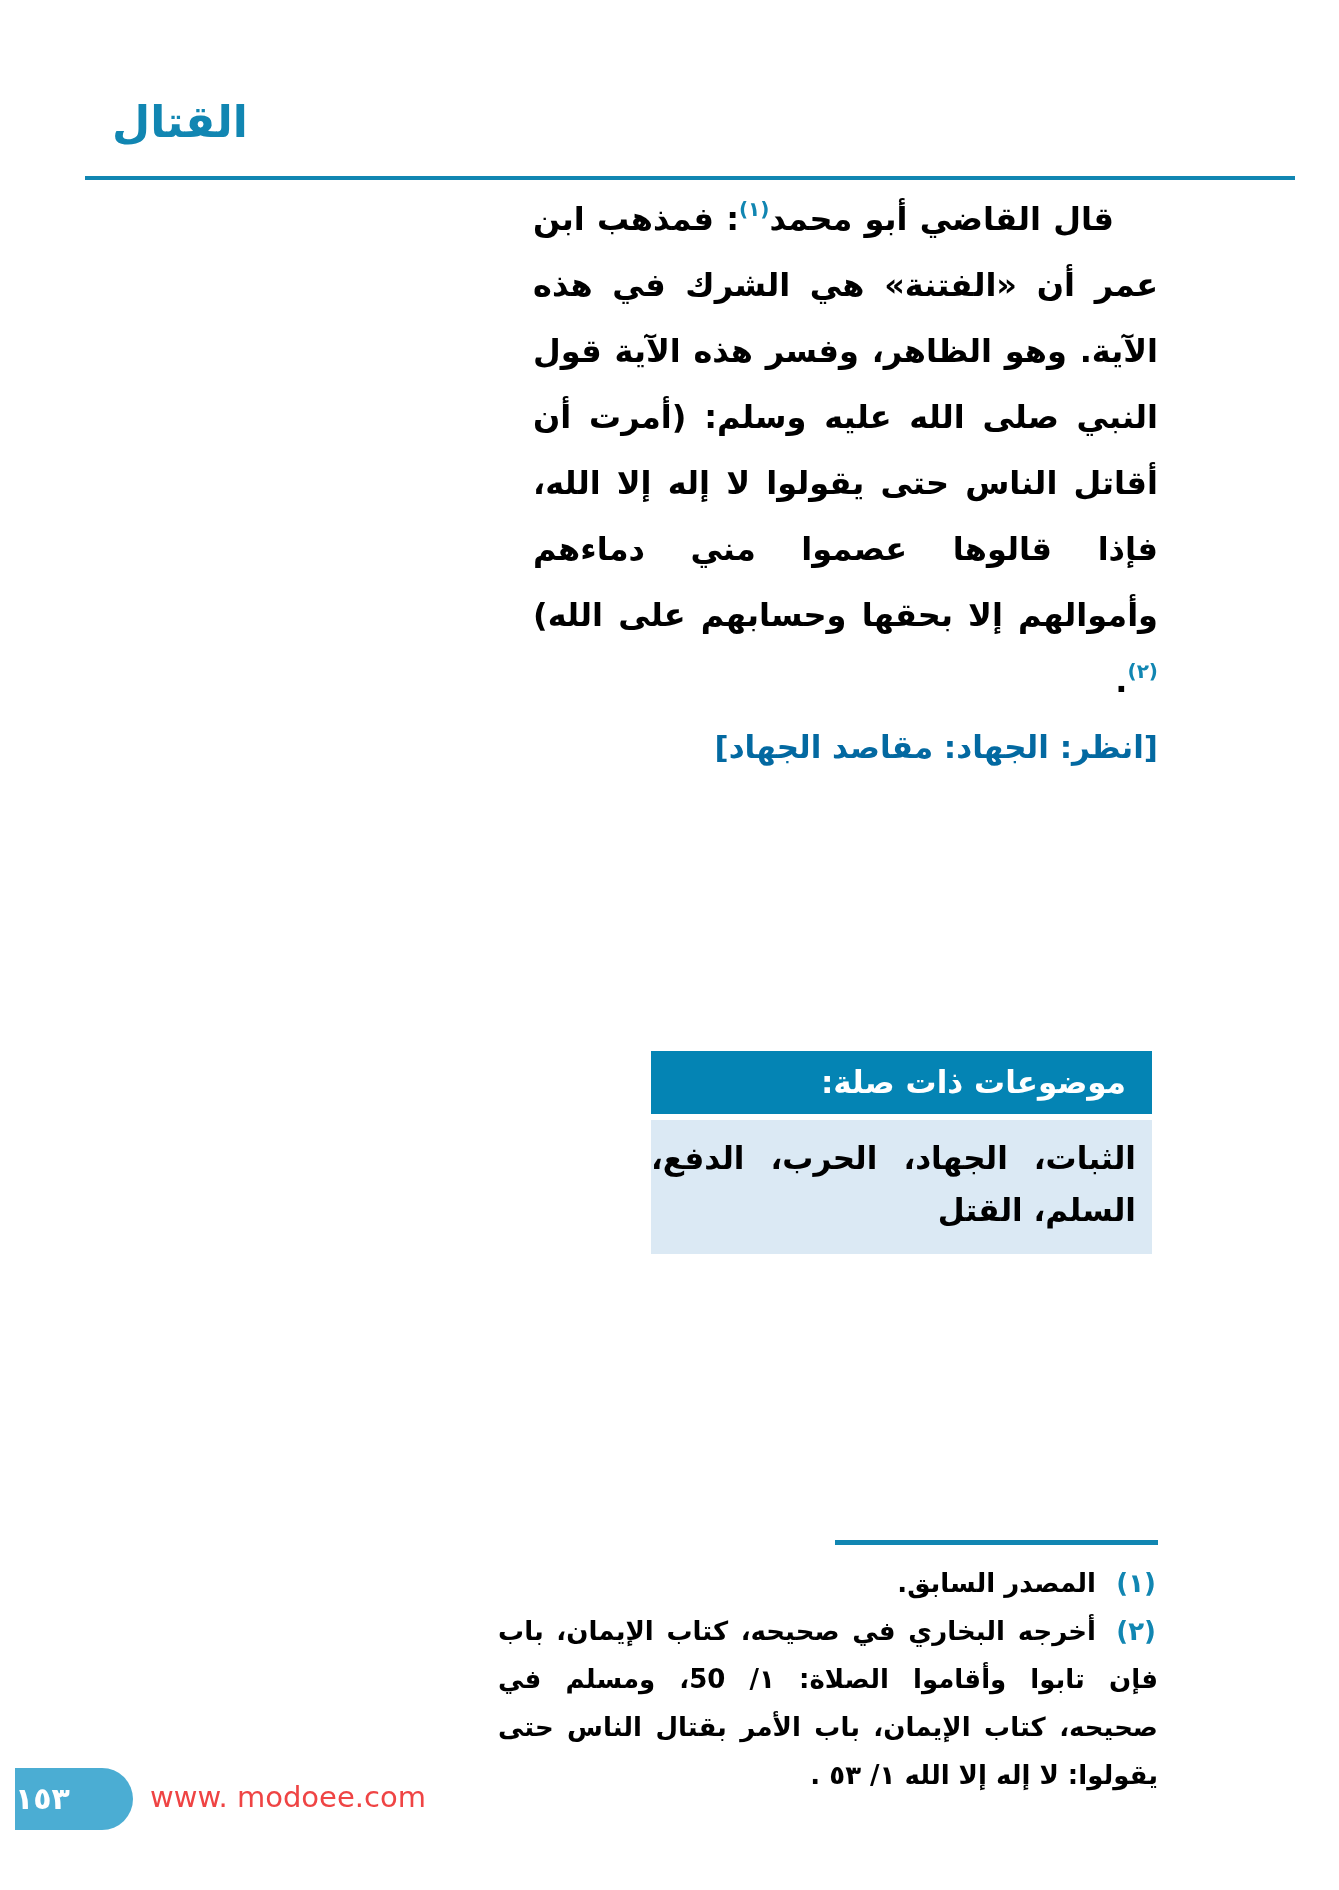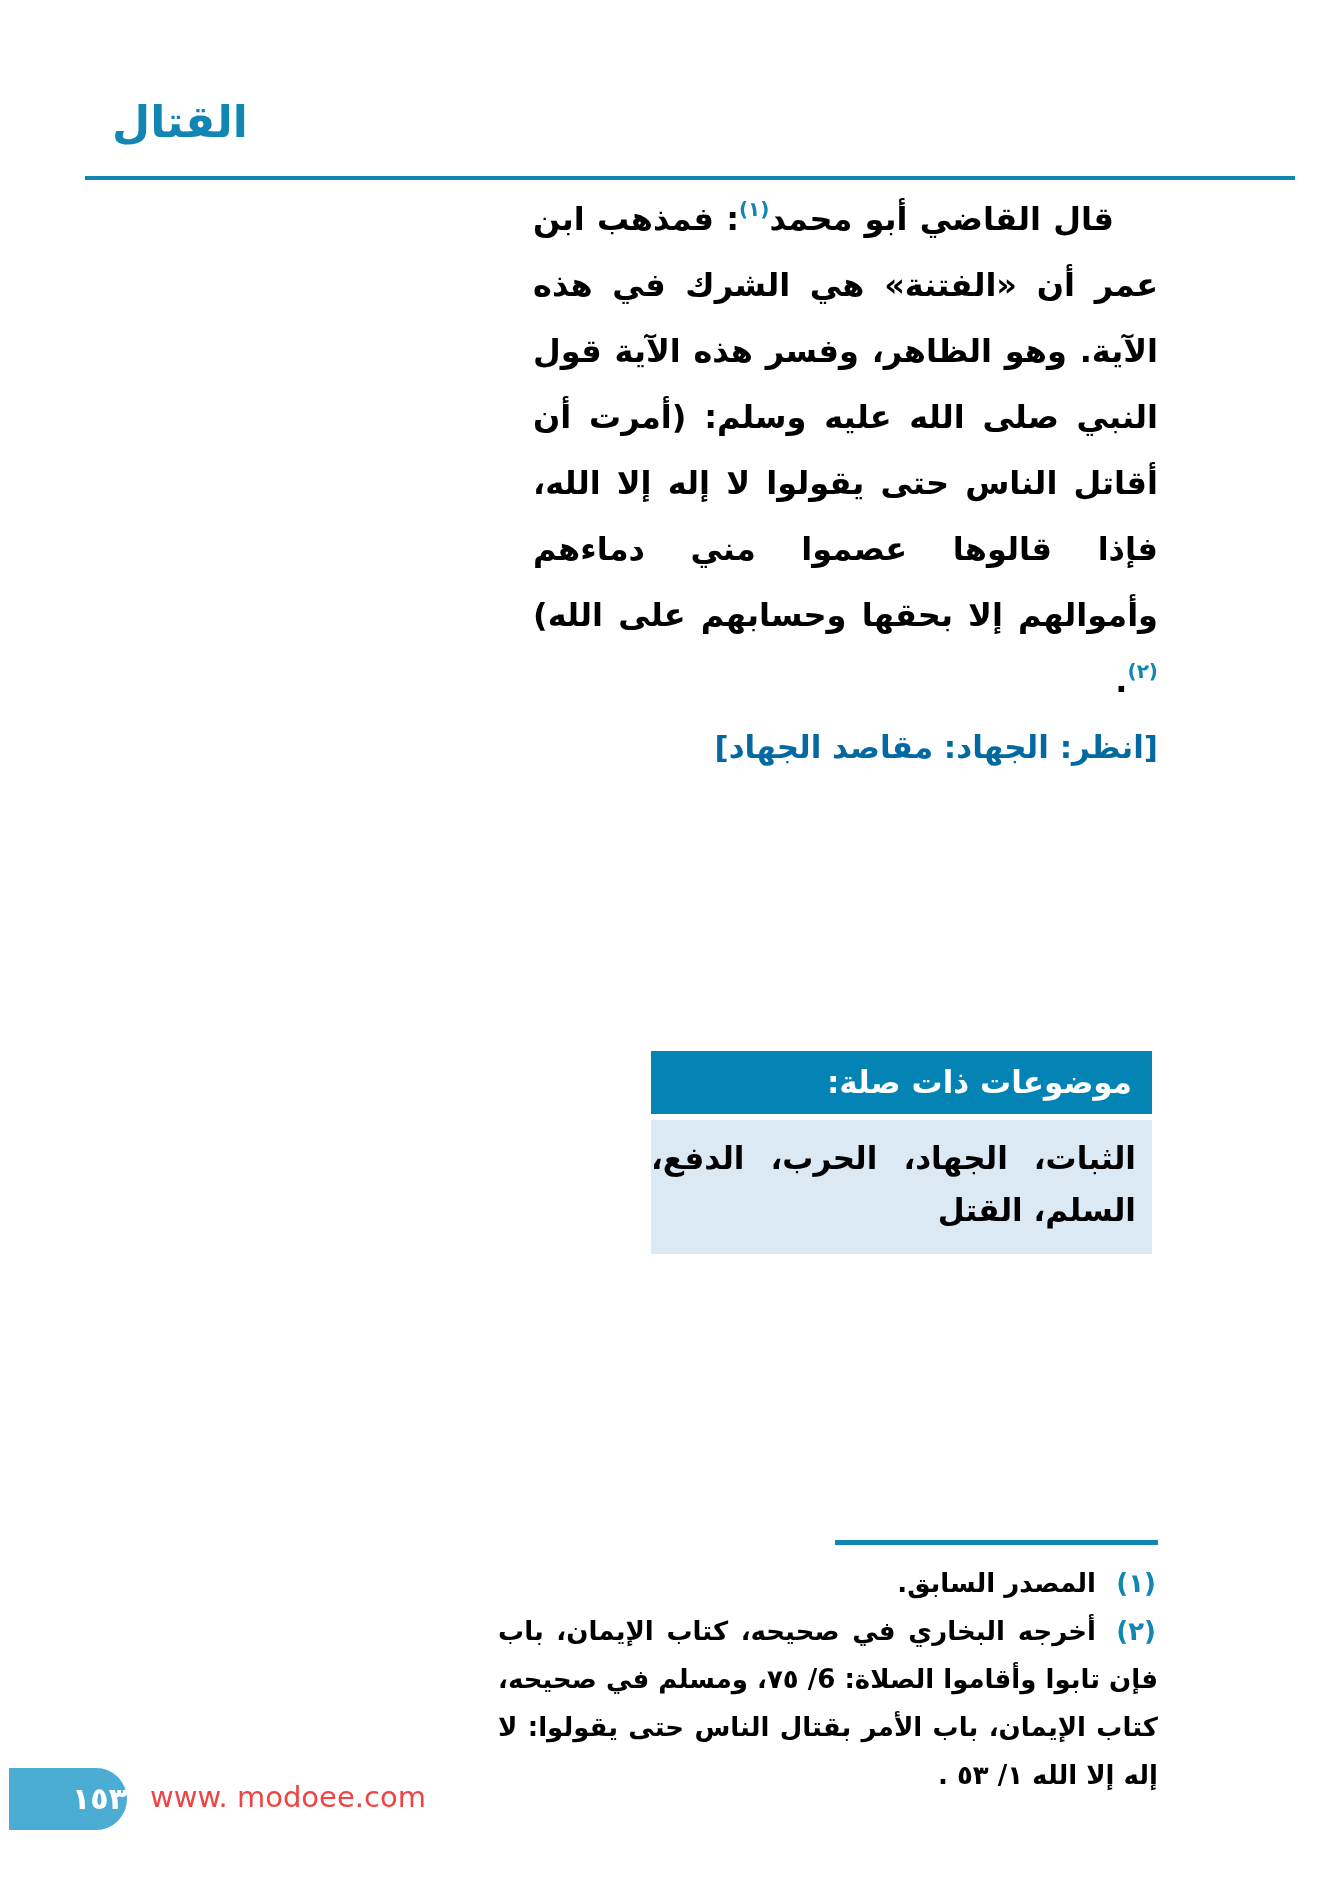--- a/index.html
+++ b/index.html
@@ -40,21 +40,21 @@
     color:#0369a1;font-size:31px;
   }
   
   .related-box{
     position:absolute;left:651px;top:1051px;width:501px;
     direction:rtl;
   }
   .related-header{
     background:#0484b4;color:#ffffff;
     height:63px;line-height:63px;
-    padding:0 20px;box-sizing:border-box;
+    padding:0 26px;box-sizing:border-box;
     font-size:31px;font-weight:bold;text-align:right;
   }
   .related-body{
     margin-top:6px;
     background:#dbe9f4;color:#000000;
     padding:12px 16px 18px 0;box-sizing:border-box;
     font-size:31px;font-weight:bold;line-height:52px;
     text-align:justify;
   }
   
@@ -69,26 +69,26 @@
     position:relative;
     font-size:26px;font-weight:bold;line-height:48px;
     text-align:justify;text-indent:62px;
   }
   .fn .fn-marker{
     position:absolute;right:2px;top:0;
     color:#1186b2;text-indent:0;
   }
   
   .page-badge{
-    position:absolute;left:9px;top:1768px;
+    position:absolute;left:15px;top:1768px;
     width:118px;height:62px;
     background:#4badd3;color:#ffffff;
     border-radius:0 31px 31px 0;
     font-size:30px;font-weight:bold;
-    line-height:62px;text-align:right;
+    line-height:62px;text-align:left;
     direction:rtl;
   }
   .site-url{
     position:absolute;left:150px;top:1780px;
     font-size:29px;color:#ef4444;
     text-decoration:none;
     font-family:"DejaVu Sans",sans-serif;
   }
 </style>
 </head>
@@ -110,20 +110,20 @@
   </div>
 
   <div class="footnotes">
     <div class="fn-separator"></div>
     <div class="fn">
       <span class="fn-marker">(١)</span>
       <span>المصدر السابق.</span>
     </div>
     <div class="fn">
       <span class="fn-marker">(٢)</span>
-      <span>أخرجه البخاري في صحيحه، كتاب الإيمان، باب فإن تابوا وأقاموا الصلاة: 6/ ٧٥، ومسلم في صحيحه، كتاب الإيمان، باب الأمر بقتال الناس حتى يقولوا: لا إله إلا الله ١/ ٥٣ .</span>
+      <span>أخرجه البخاري في صحيحه، كتاب الإيمان، باب فإن تابوا وأقاموا الصلاة: ١/ 50، ومسلم في صحيحه، كتاب الإيمان، باب الأمر بقتال الناس حتى يقولوا: لا إله إلا الله ١/ ٥٣ .</span>
     </div>
   </div>
 
   <div class="page-badge">١٥٣</div>
   <a class="site-url" href="#">www. modoee.com</a>
 
 </div>
 
 </body></html>

